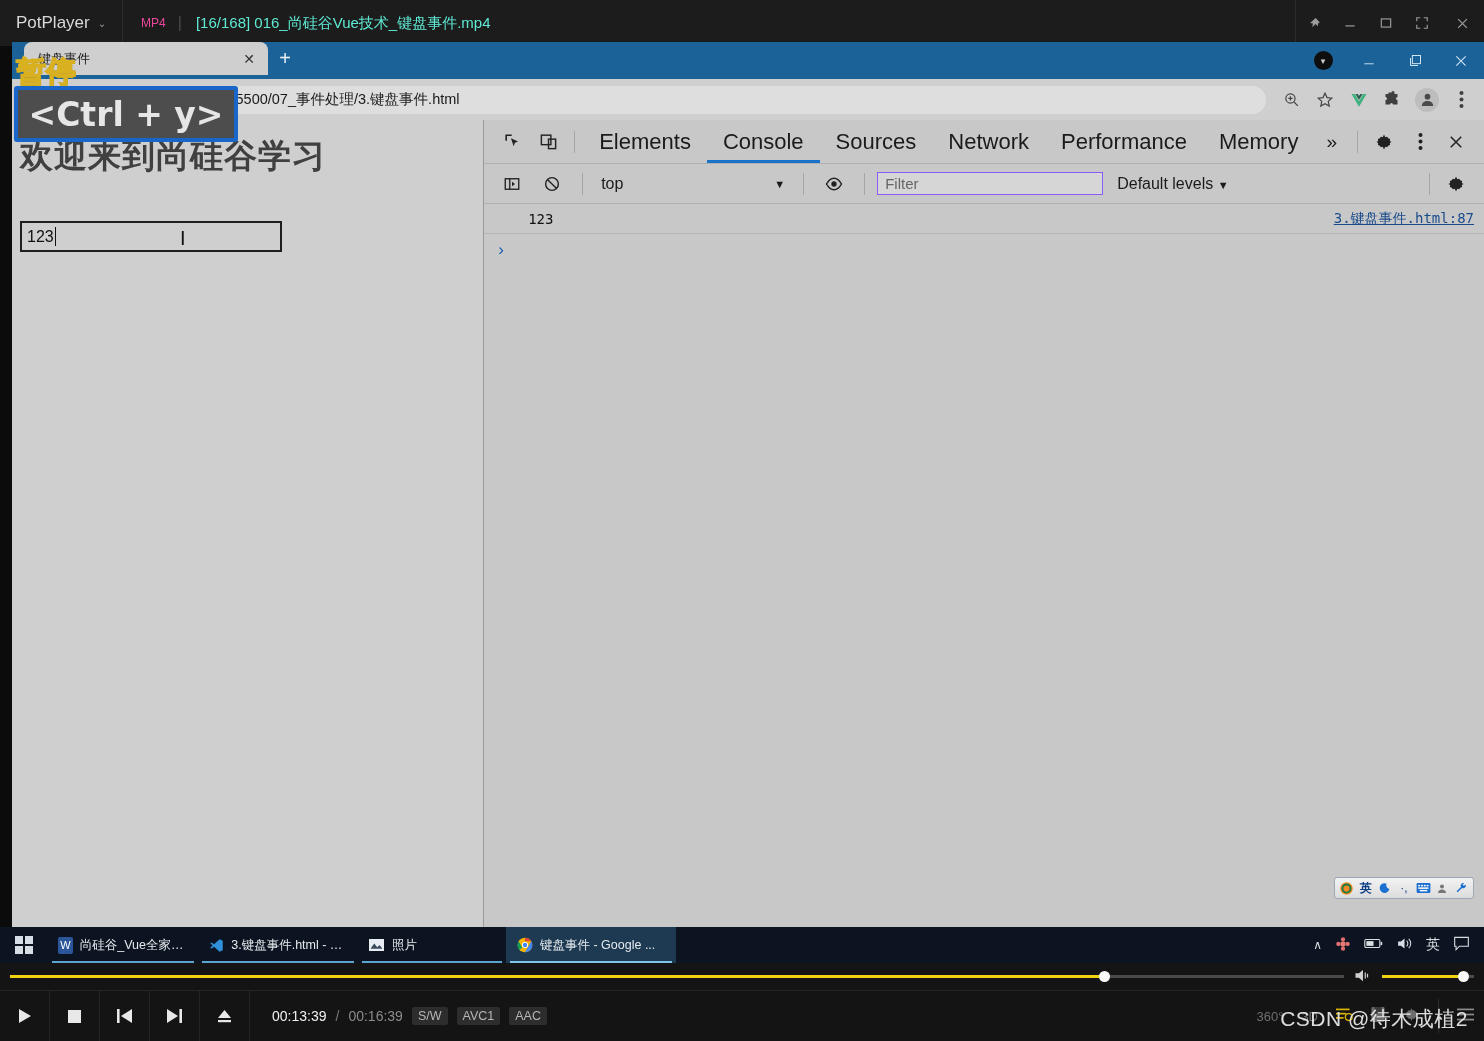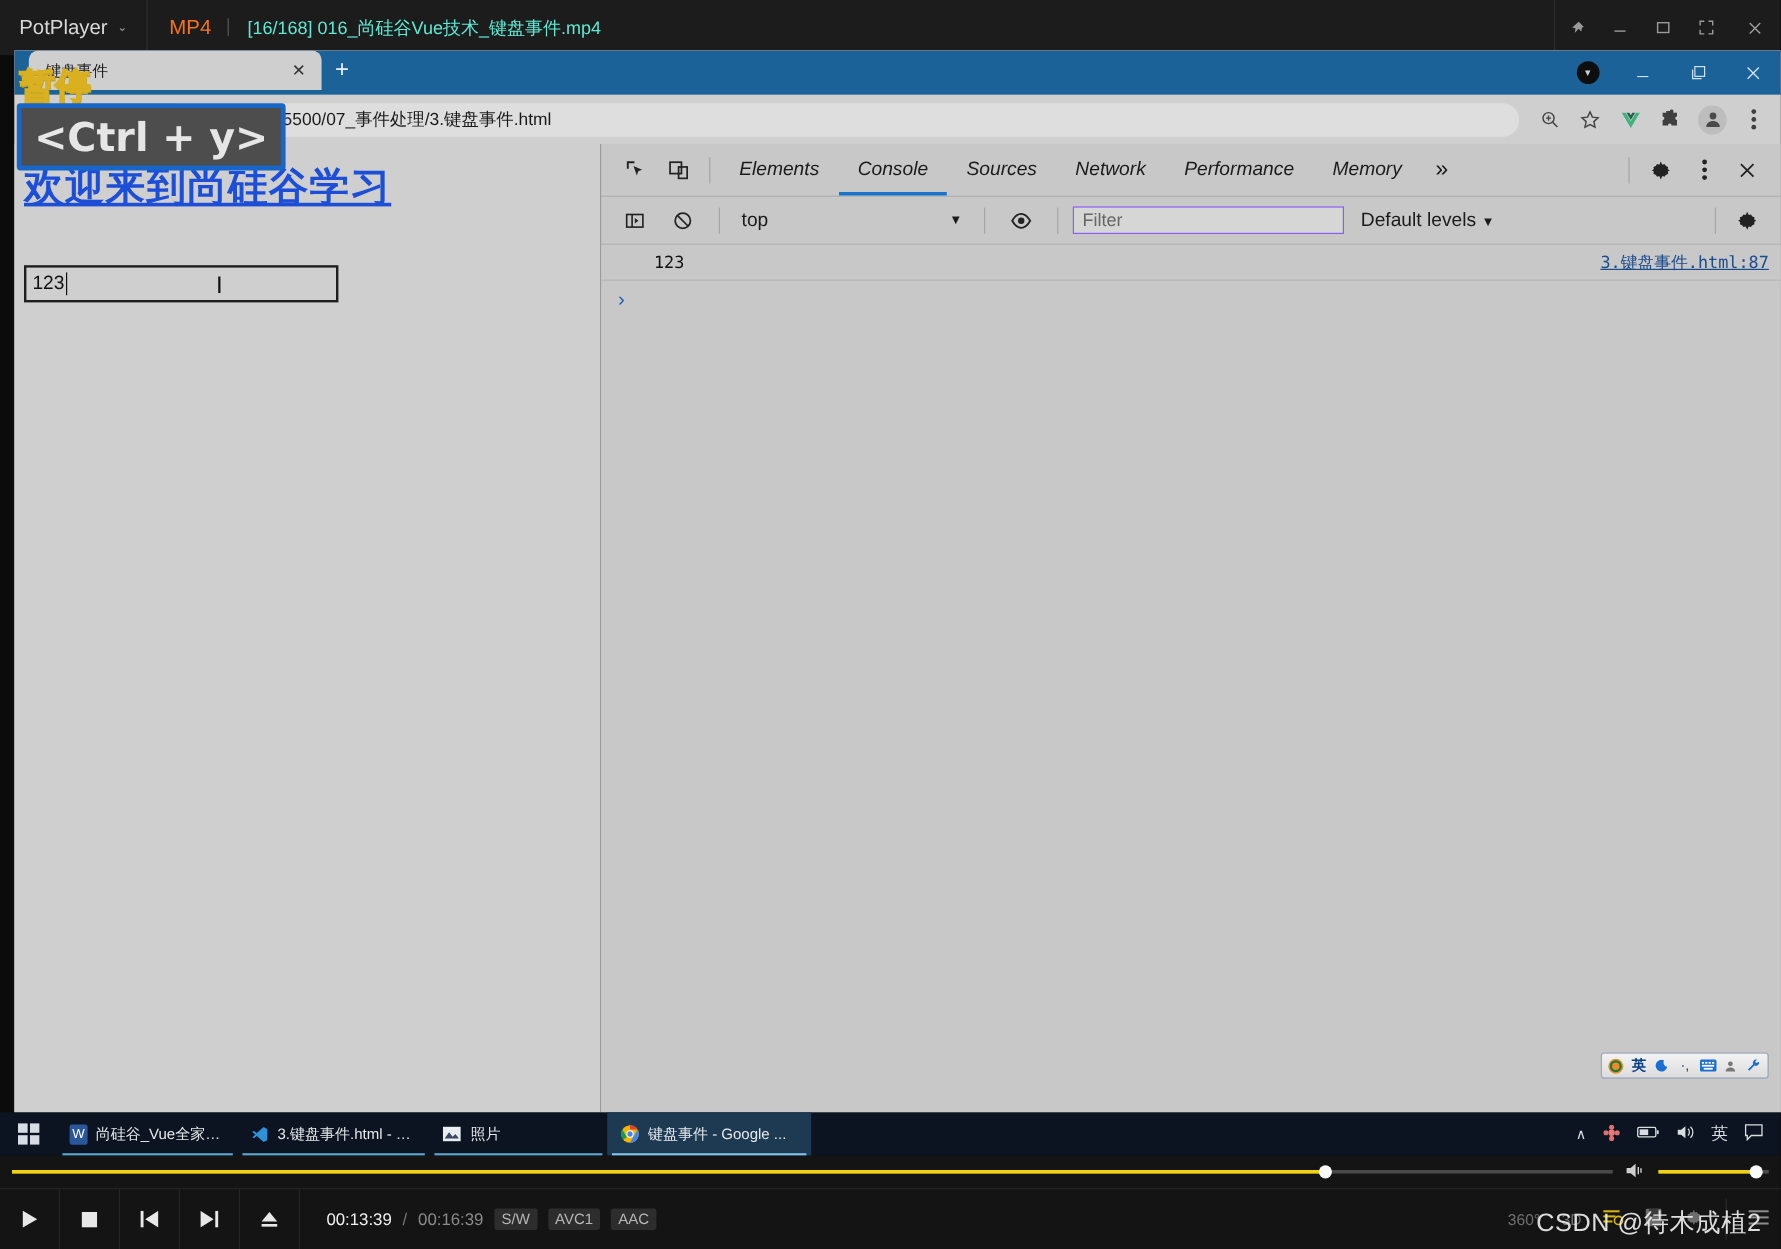--- a/index.html
+++ b/index.html
@@ -15,21 +15,21 @@
   .pp-titlebar {
     position: absolute; left: 0; top: 0; width: 1484px; height: 46px;
     background: #1c1c1c; display: flex; align-items: center;
   }
   .pp-logo {
     display: flex; align-items: center; gap: 8px;
     padding: 0 16px; height: 46px; color: #d9d9d9; font-size: 17px;
     border-right: 1px solid #2c2c2c;
   }
   .pp-caret { font-size: 10px; color: #9a9a9a; }
-  .pp-type { color: #f97316; font-size: 17px; padding: 0 12px 0 18px; }
+  .pp-type { color: #ec4899; font-size: 12px; padding: 0 12px 0 18px; }
   .pp-sep { color: #4a4a4a; }
   .pp-title { color: #5eead4; font-size: 15px; padding-left: 14px; white-space: nowrap; }
   .pp-winbtns {
     position: absolute; right: 0; top: 0; height: 46px;
     display: flex; align-items: center; border-left: 1px solid #2c2c2c;
   }
   .pp-winbtn {
     width: 36px; height: 46px; display: flex; align-items: center; justify-content: center;
     color: #9b9b9b; font-size: 15px;
   }
@@ -86,40 +86,40 @@
   .tb-icon.avatar { }
   .avatar-circle { width: 24px; height: 24px; border-radius: 50%; background: #bdbdbd;
                    display: flex; align-items: center; justify-content: center; }
 
   
   .chrome-body { position: relative; height: 807px; display: flex; background: #cfcfcf; }
   .viewport {
     width: 489px; background: #cfcfcf; position: relative;
     border-right: 1px solid #9a9a9a; padding: 14px 0 0 8px;
   }
-  .page-h1 { font-size: 33px; font-weight: bold; color: #1d4ed8; letter-spacing: 1px; text-decoration: underline; }
+  .page-h1 { font-size: 33px; font-weight: bold; color: #404040; letter-spacing: 1px; }
   .page-input {
     margin-top: 42px; width: 262px; height: 31px; background: #cfcfcf;
     border: 2px solid #1e1e1e; display: flex; align-items: center;
     padding: 0 5px; font-size: 16px; color: #111; position: relative;
   }
   .caret { display: inline-block; width: 1px; height: 19px; background: #111; margin-left: 1px; }
   .text-cursor {
     position: absolute; left: 158px; top: 4px; width: 2px; height: 22px;
     background: transparent; color:#111; font-size: 20px; line-height: 22px;
   }
 
   .devtools { flex: 1; background: #c8c8c8; display: flex; flex-direction: column; }
   .dt-tabbar { height: 44px; display: flex; align-items: center; gap: 0; padding: 0 10px;
                border-bottom: 1px solid #b0b0b0; }
   .dt-ic { width: 36px; height: 36px; display: flex; align-items: center; justify-content: center;
            color: #222; }
   .dt-vsep { width: 1px; height: 22px; background: #a6a6a6; margin: 0 8px; }
   .dt-tab { padding: 0 16px; height: 43px; display: flex; align-items: center;
-            font-size: 16px; color: #1b1b1b; font-style: italic; }
+            font-size: 22px; color: #1b1b1b; }
   .dt-tab.active { box-shadow: inset 0 -3px 0 #1a73c8; }
   .dt-more { padding: 0 12px; font-size: 19px; color: #1b1b1b; }
   .dt-right { margin-left: auto; display: flex; align-items: center; }
 
   .dt-filterbar { height: 40px; display: flex; align-items: center; padding: 0 10px;
                   border-bottom: 1px solid #b0b0b0; gap: 4px; }
   .ctx-select {
     width: 196px; height: 24px; display: flex; align-items: center; justify-content: space-between;
     padding: 0 6px; font-size: 16px; color: #1b1b1b;
   }

